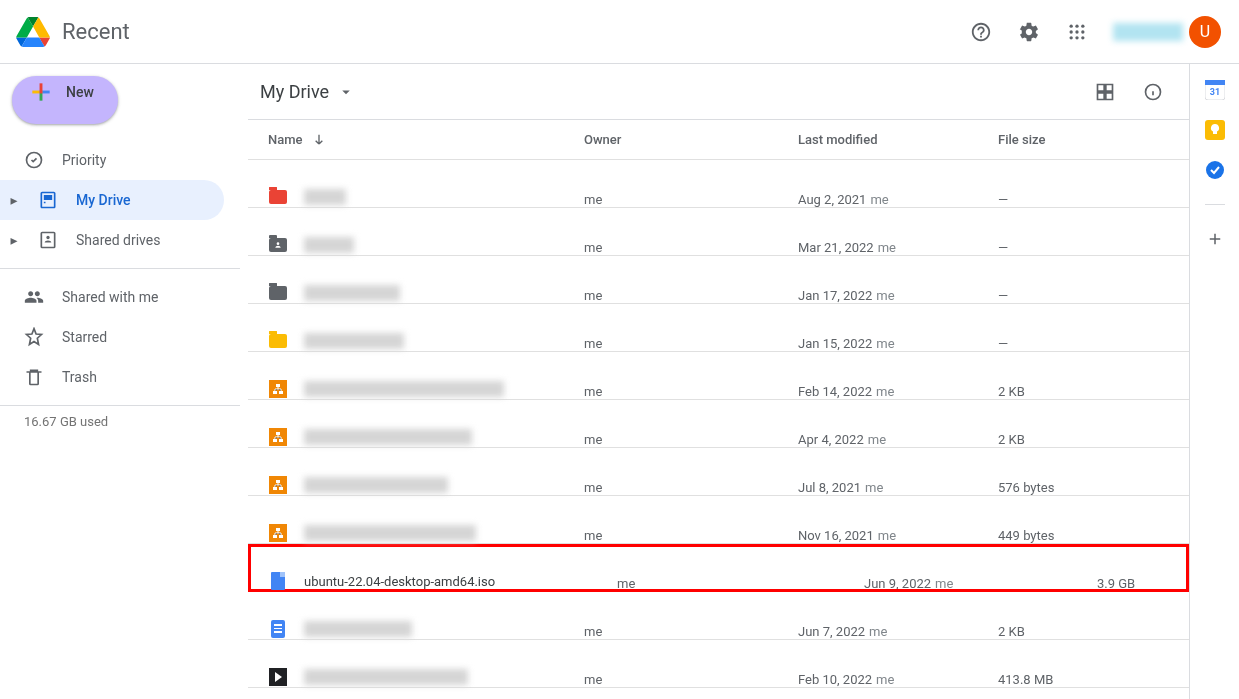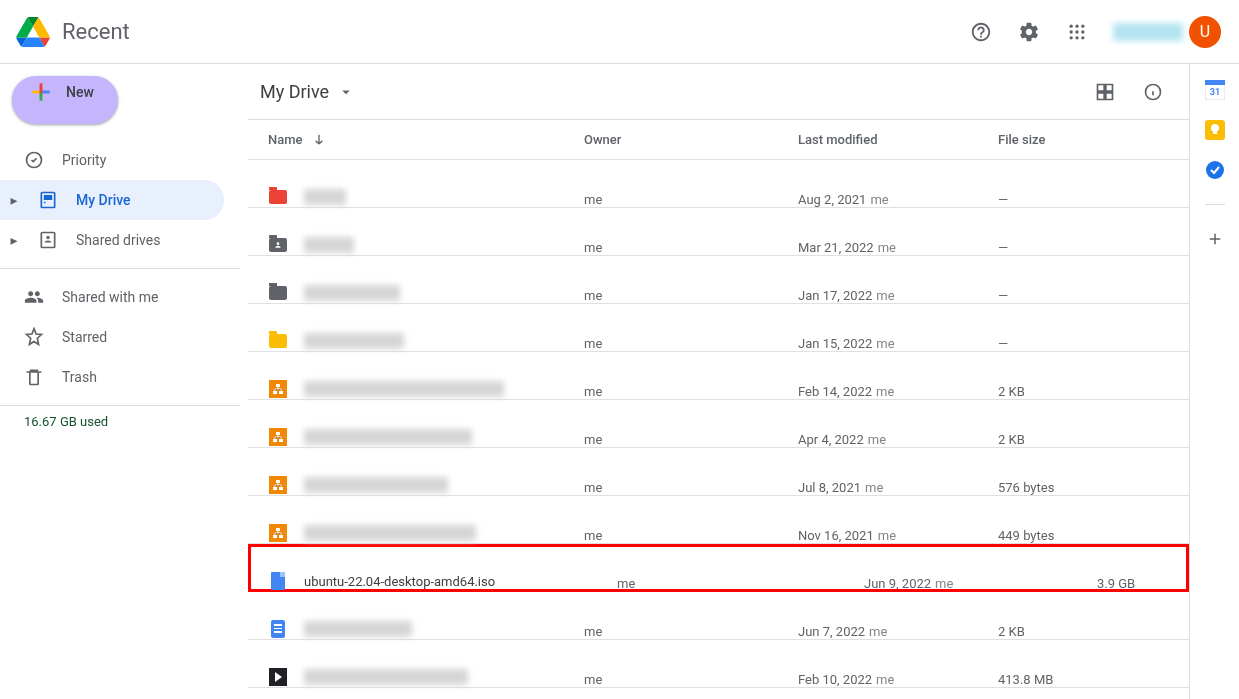--- a/index.html
+++ b/index.html
@@ -22,21 +22,21 @@
     .layout { display: flex; height: calc(100% - 64px); }
     
     .sidebar { width: 240px; padding-top: 8px; border-right: 0; }
     .new-btn { margin: 4px 0 16px 12px; padding: 0 24px 16px 16px; height: 48px; border-radius: 24px; background: #c4b5fd; box-shadow: 0 1px 2px rgba(60,64,67,.3), 0 1px 3px 1px rgba(60,64,67,.15); display: inline-flex; align-items: center; gap: 12px; font-size: 14px; font-weight: 500; color: #3c4043; cursor: pointer; }
     
     .nav-item { height: 40px; display: flex; align-items: center; padding-left: 24px; border-radius: 0 20px 20px 0; margin-right: 16px; cursor: pointer; color: #5f6368; gap: 18px; }
     .nav-item.with-chevron { padding-left: 8px; }
     .nav-item.active { background: #e8f0fe; color: #1967d2; font-weight: 500; }
     .nav-item .chev { width: 12px; display: flex; justify-content: center; color: #5f6368; }
     .nav-divider { height: 1px; background: #dadce0; margin: 8px 0; }
-    .storage-used { padding-left: 24px; font-size: 13px; color: #14532d; margin-top: 8px; }
+    .storage-used { padding-left: 24px; font-size: 13px; color: #737373; margin-top: 8px; }
     
     .main { flex: 1; display: flex; }
     .content { flex: 1; padding: 0 0 0 8px; }
     
     .content-header { display: flex; align-items: center; height: 56px; padding: 0 16px 0 4px; border-bottom: 1px solid #dadce0; }
     .breadcrumb { display: flex; align-items: center; font-size: 18px; color: #3c4043; padding: 4px 8px; border-radius: 4px; cursor: pointer; gap: 8px; }
     .content-header-actions { margin-left: auto; display: flex; gap: 8px; }
     
     .table-head { display: flex; align-items: center; height: 40px; padding: 0 16px 0 20px; border-bottom: 1px solid #e0e0e0; color: #5f6368; font-size: 13px; font-weight: 500; }
     .col-name { flex: 0 0 316px; display: flex; gap: 8px; align-items: center; }

